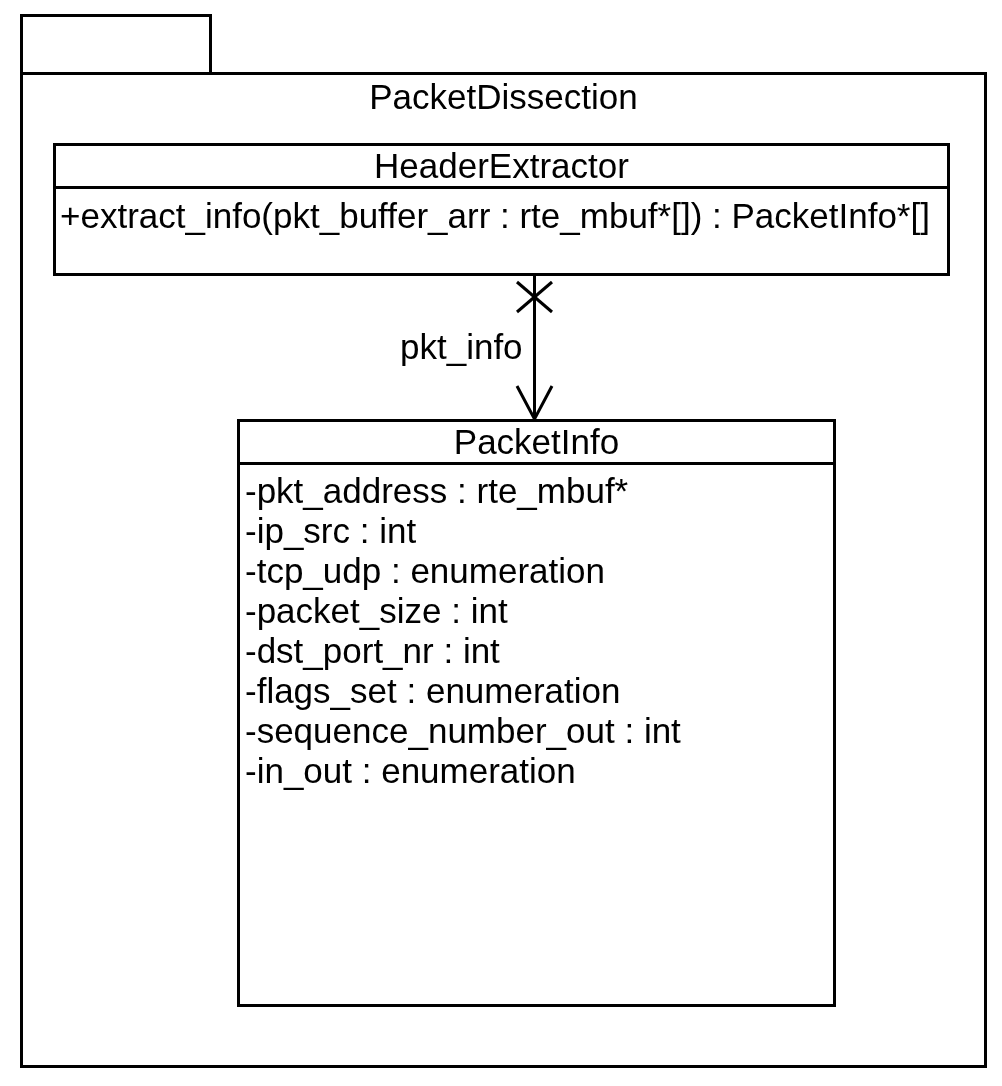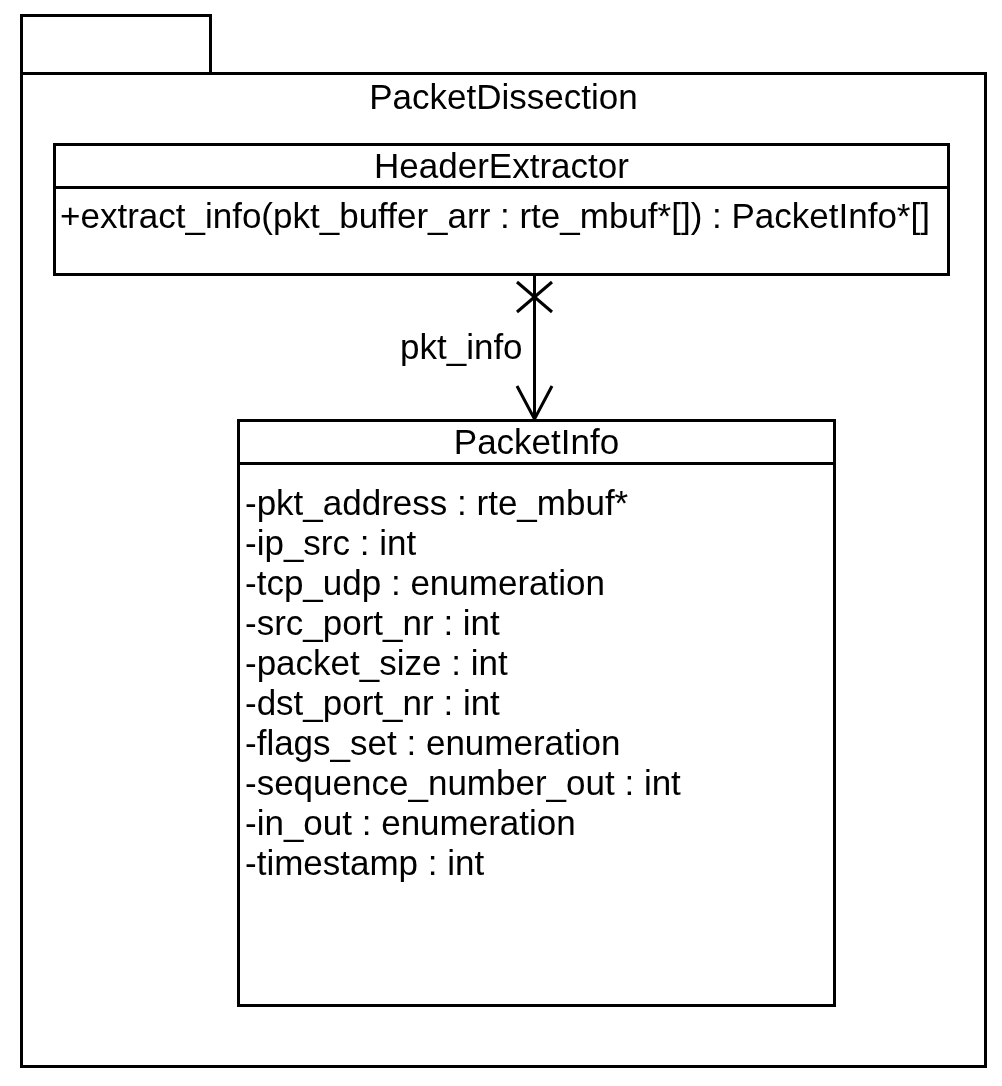--- a/index.html
+++ b/index.html
@@ -50,21 +50,21 @@
     justify-content: center;
     font-size: 35px;
   }
   .cls-ops {
     padding: 8px 0 0 4px;
     font-size: 35px;
     line-height: 38px;
     white-space: nowrap;
   }
   .cls-attrs {
-    padding: 18px 0 0 5px;
+    padding: 6px 0 0 5px;
     font-size: 35px;
     line-height: 40px;
     white-space: nowrap;
   }
   .connector-svg {
     position: absolute;
     left: 470px; top: 276px;
     width: 130px; height: 144px;
   }
   .assoc-label {
@@ -102,23 +102,21 @@
   </svg>
 
   <div class="assoc-label">pkt_info</div>
 
   <div class="uml-class cls-packet-info">
     <div class="cls-title">PacketInfo</div>
     <div class="cls-attrs">
       <div>-pkt_address : rte_mbuf*</div>
       <div>-ip_src : int</div>
       <div>-tcp_udp : enumeration</div>
-      <div>-src_port_nr : int</div>
       <div>-packet_size : int</div>
       <div>-dst_port_nr : int</div>
       <div>-flags_set : enumeration</div>
       <div>-sequence_number_out : int</div>
       <div>-in_out : enumeration</div>
-      <div>-timestamp : int</div>
     </div>
   </div>
 
 </div>
 
 </body></html>

